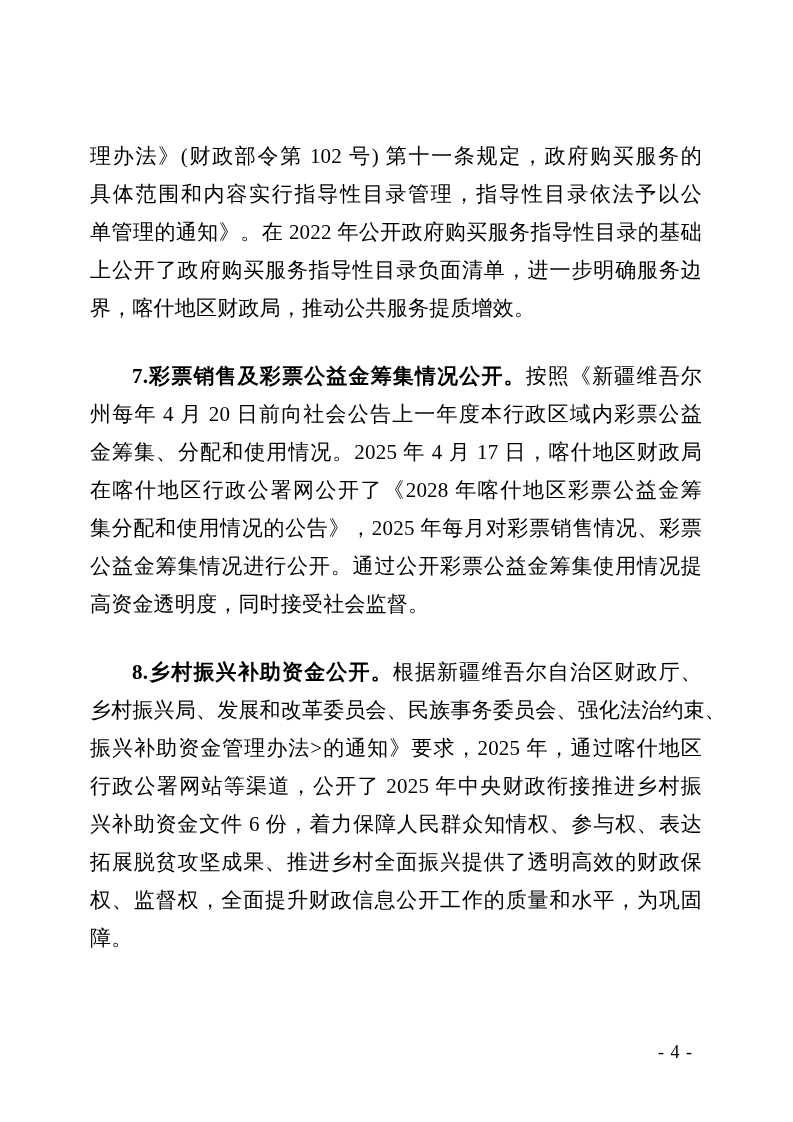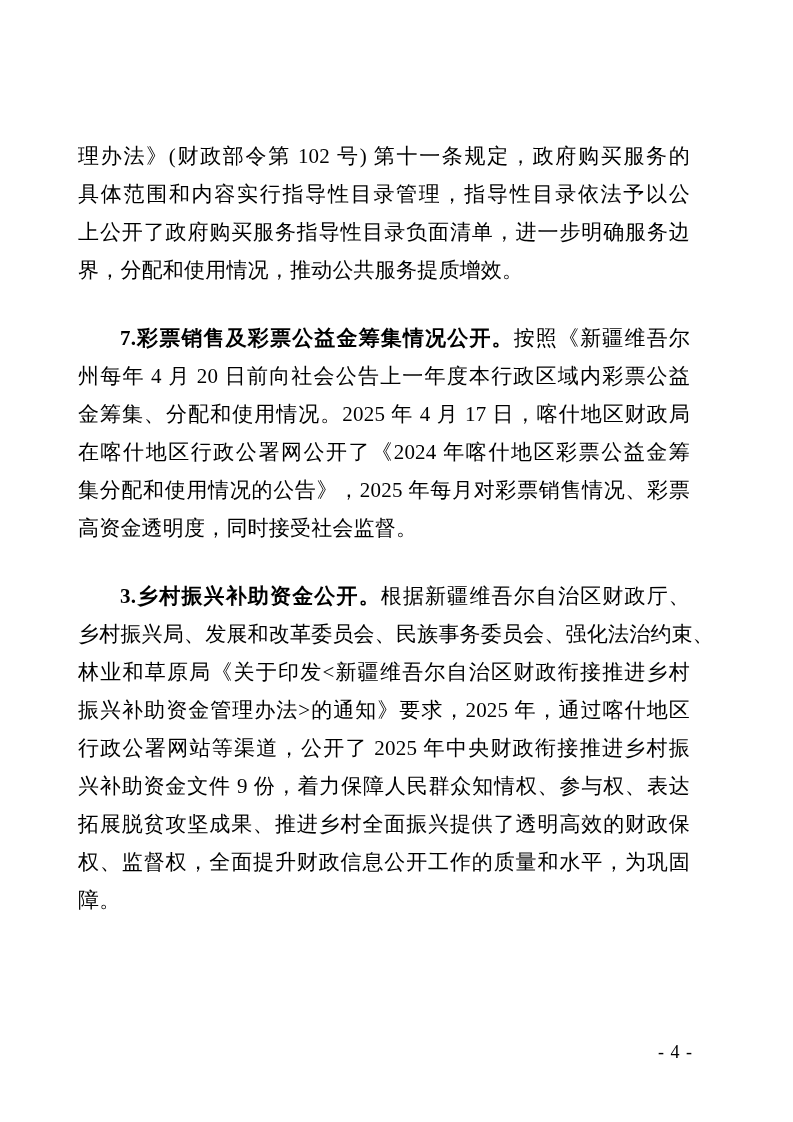--- a/index.html
+++ b/index.html
@@ -7,21 +7,21 @@
     position: relative;
     width: 793px;
     height: 1122px;
     background: #ffffff;
     color: #000000;
     font-family: "Liberation Serif", serif;
     overflow: hidden;
   }
   .body-text {
     position: absolute;
-    left: 78px;
+    left: 90px;
     top: 137px;
     width: 612px;
     font-size: 21px;
     line-height: 38px;
     letter-spacing: 0.2px;
   }
   .line {
     text-align: justify;
     text-align-last: justify;
     height: 38px;
@@ -47,34 +47,35 @@
     letter-spacing: 1px;
   }
 </style>
 </head>
 <body>
 
 <div class="page" style="background: rgb(255, 255, 255); color: rgb(0, 0, 0);">
   <div class="body-text">
       <div class="line"><span>理办法》(财政部令第 102 号) 第十一条规定，政府购买服务的</span></div>
       <div class="line"><span>具体范围和内容实行指导性目录管理，指导性目录依法予以公</span></div>
+      <div class="line"><span>单管理的通知》。在 2022 年公开政府购买服务指导性目录的基础</span></div>
       <div class="line"><span>上公开了政府购买服务指导性目录负面清单，进一步明确服务边</span></div>
-      <div class="line para-end"><span>界，分配和使用情况，推动公共服务提质增效。</span></div>
+      <div class="line para-end"><span>界，喀什地区财政局，推动公共服务提质增效。</span></div>
       <div class="line indent"><span class="seg-bold">7.彩票销售及彩票公益金筹集情况公开。</span><span>按照《新疆维吾尔</span></div>
       <div class="line"><span>州每年 4 月 20 日前向社会公告上一年度本行政区域内彩票公益</span></div>
       <div class="line"><span>金筹集、分配和使用情况。2025 年 4 月 17 日，喀什地区财政局</span></div>
-      <div class="line"><span>在喀什地区行政公署网公开了《2024 年喀什地区彩票公益金筹</span></div>
+      <div class="line"><span>在喀什地区行政公署网公开了《2028 年喀什地区彩票公益金筹</span></div>
       <div class="line"><span>集分配和使用情况的公告》，2025 年每月对彩票销售情况、彩票</span></div>
+      <div class="line"><span>公益金筹集情况进行公开。通过公开彩票公益金筹集使用情况提</span></div>
       <div class="line para-end"><span>高资金透明度，同时接受社会监督。</span></div>
-      <div class="line indent"><span class="seg-bold">3.乡村振兴补助资金公开。</span><span>根据新疆维吾尔自治区财政厅、</span></div>
+      <div class="line indent"><span class="seg-bold">8.乡村振兴补助资金公开。</span><span>根据新疆维吾尔自治区财政厅、</span></div>
       <div class="line"><span>乡村振兴局、发展和改革委员会、民族事务委员会、强化法治约束、</span></div>
-      <div class="line"><span>林业和草原局《关于印发&lt;新疆维吾尔自治区财政衔接推进乡村</span></div>
       <div class="line"><span>振兴补助资金管理办法&gt;的通知》要求，2025 年，通过喀什地区</span></div>
       <div class="line"><span>行政公署网站等渠道，公开了 2025 年中央财政衔接推进乡村振</span></div>
-      <div class="line"><span>兴补助资金文件 9 份，着力保障人民群众知情权、参与权、表达</span></div>
+      <div class="line"><span>兴补助资金文件 6 份，着力保障人民群众知情权、参与权、表达</span></div>
       <div class="line"><span>拓展脱贫攻坚成果、推进乡村全面振兴提供了透明高效的财政保</span></div>
       <div class="line"><span>权、监督权，全面提升财政信息公开工作的质量和水平，为巩固</span></div>
       <div class="line para-end"><span>障。</span></div>
     </div>
   <div class="footer">
     <span>- 4 -</span>
   </div>
 </div>
 
 </body></html>

